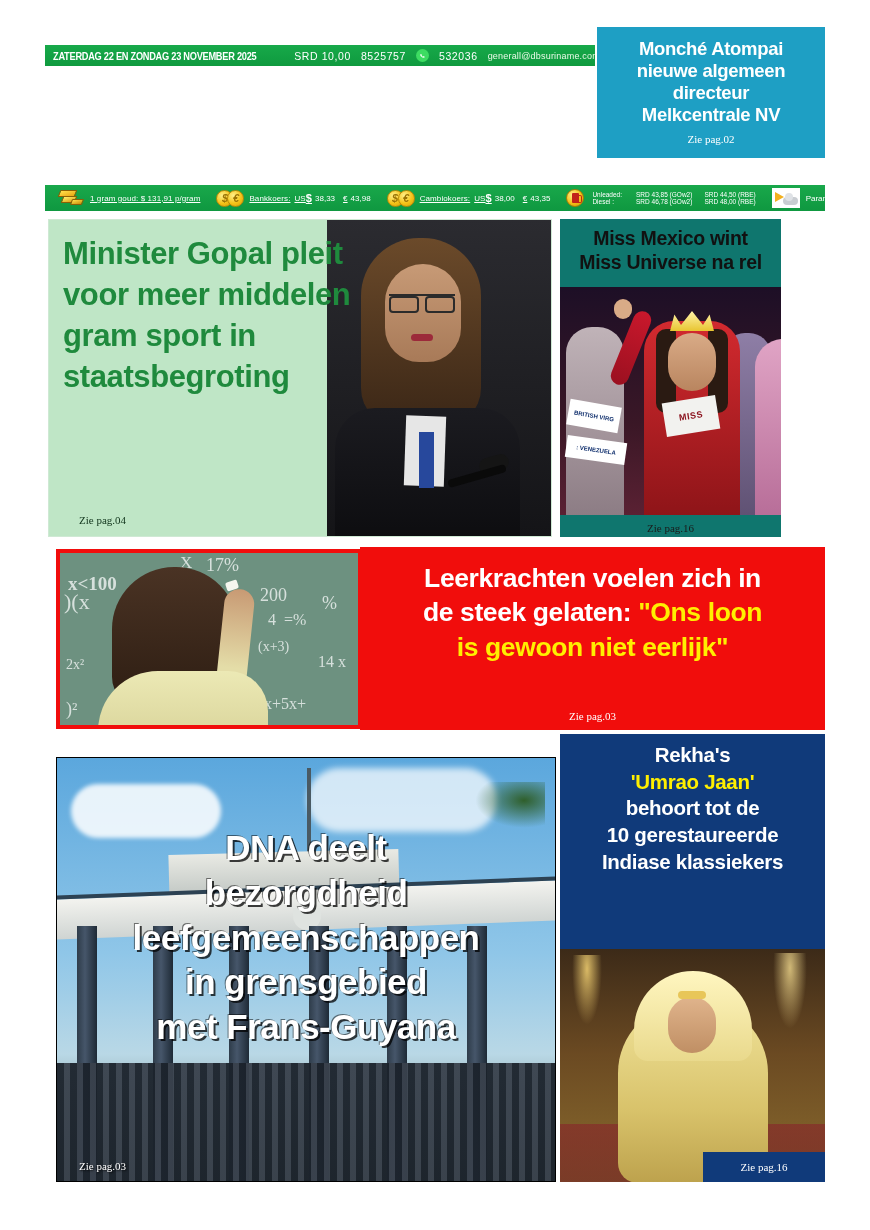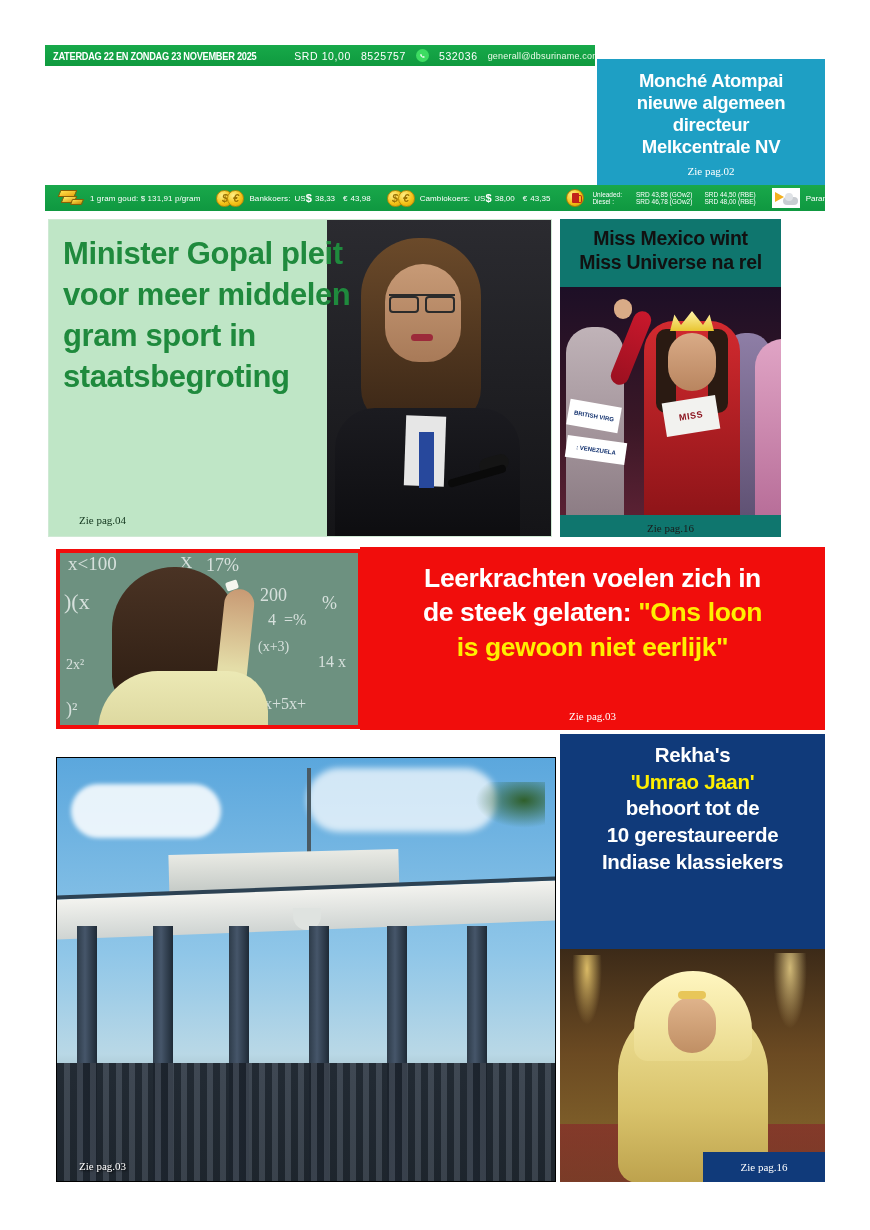--- a/index.html
+++ b/index.html
@@ -51,41 +51,41 @@
     letter-spacing: -0.3px; transform: scaleX(0.93); transform-origin: left center;
   }
   .mh-suriname {
     color: #ffffff; font-size: 38px; font-weight: bold; line-height: 1;
     letter-spacing: -0.8px; transform: scaleX(0.95); transform-origin: left center;
     margin-top: 1px;
   }
 
   
   .blue-teaser {
-    position: absolute; left: 597px; top: 59px; width: 228px; height: 131px;
+    position: absolute; left: 597px; top: 27px; width: 228px; height: 131px;
     background: #1e9fc4; display: flex; flex-direction: column;
     align-items: center; justify-content: center; padding: 4px 6px 6px;
   }
   .blue-teaser .bt-line {
     color: #ffffff; font-size: 18.5px; font-weight: bold; line-height: 1.18;
     text-align: center; letter-spacing: -0.3px;
   }
   .blue-teaser .bt-ref {
     color: #ffffff; font-size: 11px; margin-top: 7px;
     font-family: "Liberation Serif", serif;
   }
 
   
   .ticker {
     position: absolute; left: 45px; top: 185px; width: 780px; height: 26px;
     background: linear-gradient(180deg, #19a84b 0%, #0f9840 100%);
     display: flex; align-items: center; white-space: nowrap; overflow: hidden;
   }
   .tk-seg { display: flex; align-items: center; height: 100%; }
-  .tk-label { color: #ffffff; font-size: 8px; letter-spacing: 0.1px; }
+  .tk-label { color: #ffffff; font-size: 8px; letter-spacing: 0.1px; text-decoration: underline; }
   .tk-label .big { font-size: 11px; font-weight: bold; }
   .tk-num { color: #ffffff; font-size: 8px; }
 
   .gold-icon { width: 26px; height: 17px; margin: 0 5px 0 14px; position: relative; flex: 0 0 auto;}
   .gold-icon .bar {
     position: absolute; border-radius: 1px;
     background: linear-gradient(160deg,#ffe14d 0%, #e8a511 100%);
     border: 0.5px solid #8a5f05;
   }
   .gold-icon .b1 { width: 17px; height: 7px; left: 0px; top: 0px; transform: skewX(-22deg); }
@@ -552,21 +552,21 @@
       <div class="p-miss-crown"></div>
       <div class="p-miss-sash">MISS</div>
       <div class="p-miss-sash2">BRITISH VIRG</div>
       <div class="p-miss-sash3">: VENEZUELA</div>
     </div>
     <div class="miss-ref">Zie pag.16</div>
   </div>
 
   <div class="teacher-photo">
     <div class="ph p-board"></div>
-    <span class="p-chalk" style="left:8px;  top:0;   font-size:19px;">x&lt;100</span>
+    <span class="p-chalk" style="left:8px;  top:20px;   font-size:19px;font-weight:bold;">x&lt;100</span>
     <span class="p-chalk" style="left:120px;top:0px;   font-size:17px;">X</span>
     <span class="p-chalk" style="left:146px;top:2px;   font-size:18px;">17%</span>
     <span class="p-chalk" style="left:4px;  top:36px;  font-size:22px;">)(x</span>
     <span class="p-chalk" style="left:132px;top:36px;  font-size:16px;">200</span>
     <span class="p-chalk" style="left:200px;top:32px;  font-size:18px;">200</span>
     <span class="p-chalk" style="left:262px;top:40px;  font-size:18px;">%</span>
     <span class="p-chalk" style="left:208px;top:58px;  font-size:16px;">4 &nbsp;=%</span>
     <span class="p-chalk" style="left:198px;top:86px;  font-size:14px;">(x+3)</span>
     <span class="p-chalk" style="left:258px;top:100px; font-size:16px;">14 x</span>
     <span class="p-chalk" style="left:6px;  top:104px; font-size:14px;">2x²</span>
@@ -597,20 +597,27 @@
     <div class="p-roof"></div>
     <div class="p-lamp"></div>
     <div class="p-col" style="left:20px;"></div>
     <div class="p-col" style="left:96px;"></div>
     <div class="p-col" style="left:172px;"></div>
     <div class="p-col" style="left:252px;"></div>
     <div class="p-col" style="left:330px;"></div>
     <div class="p-col" style="left:410px;"></div>
     <div class="p-leaf"></div>
     <div class="p-fence"></div>
+    <div class="dna-head">
+      <div>DNA deelt</div>
+      <div>bezorgdheid</div>
+      <div>leefgemeenschappen</div>
+      <div>in grensgebied</div>
+      <div>met Frans-Guyana</div>
+    </div>
     <div class="dna-ref">Zie pag.03</div>
   </div>
 
   <div class="rekha">
     <div class="rekha-head">
       <div>Rekha's</div>
       <div class="hl">'Umrao Jaan'</div>
       <div>behoort tot de</div>
       <div>10 gerestaureerde</div>
       <div>Indiase klassiekers</div>

